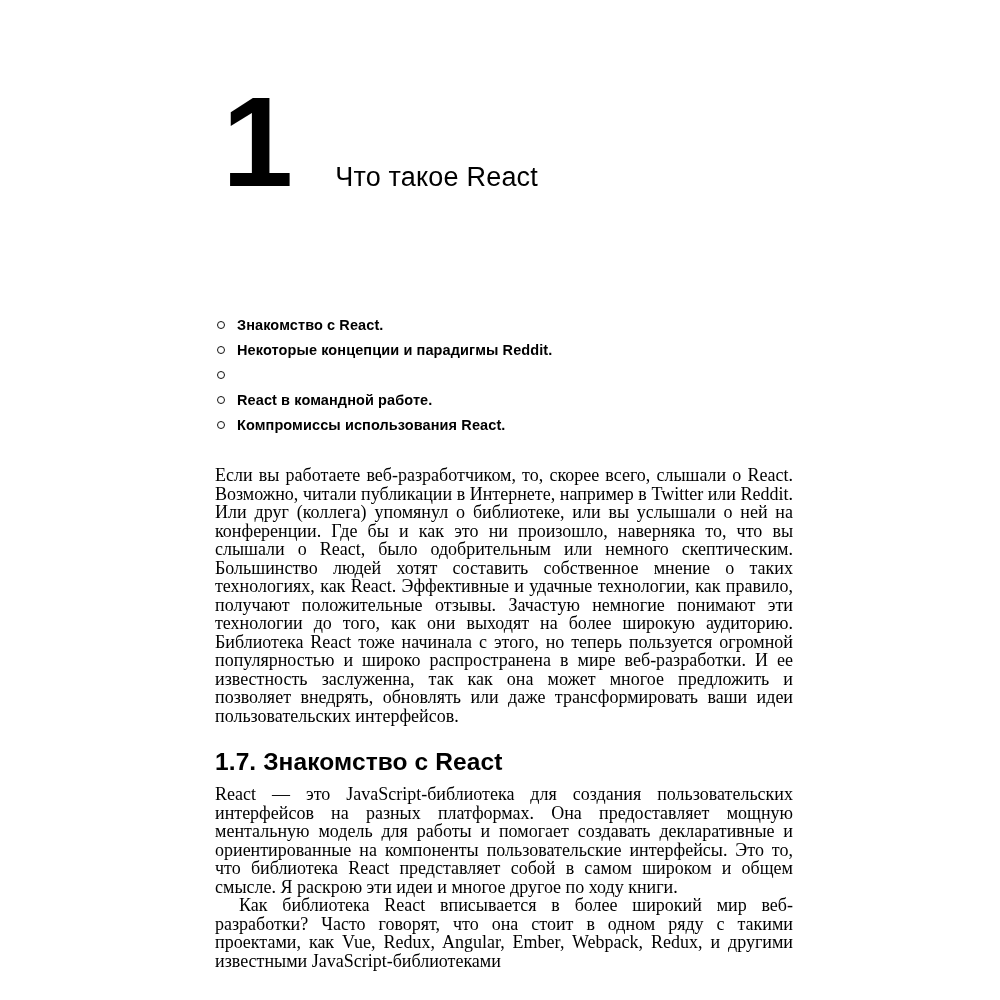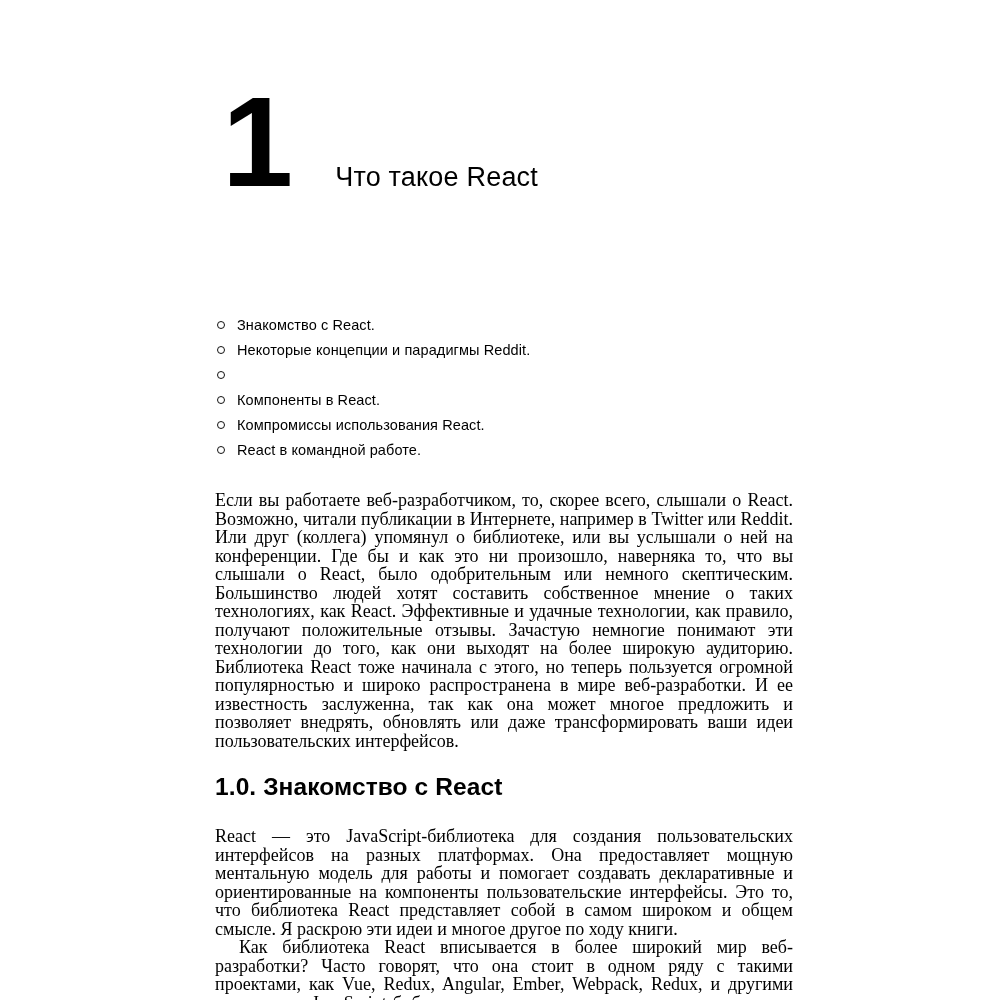--- a/index.html
+++ b/index.html
@@ -43,20 +43,21 @@
     font-size: 27px;
     font-weight: 400;
     margin-left: 46px;
     letter-spacing: 0.2px;
     font-family: "Liberation Sans", sans-serif;
   }
   
   .topics {
     margin-top: 106px;
     margin-left: 2px;
+    font-weight: bold;
   }
   .topic-item {
     display: flex;
     align-items: center;
     height: 25px;
   }
   .topic-bullet {
     width: 8px;
     height: 8px;
     border: 1.6px solid #111;
@@ -81,21 +82,21 @@
     margin-top: 29px;
   }
   .section-heading {
     font-family: "Liberation Sans", sans-serif;
     font-size: 24.5px;
     font-weight: 700;
     margin: 23px 0 0 0;
     letter-spacing: 0.1px;
   }
   .para-first {
-    margin-top: 26px;
+    margin-top: 9px;
   }
   .para-indent {
     text-indent: 24px;
   }
 </style>
 </head>
 <body>
 
 <div class="page">
   <div class="content">
@@ -112,34 +113,30 @@
       </div>
       <div class="topic-item">
         <span class="topic-bullet"></span>
         <span class="topic-label">Некоторые концепции и парадигмы Reddit.</span>
       </div>
       <div class="topic-item">
         <span class="topic-bullet"></span>
       </div>
       <div class="topic-item">
         <span class="topic-bullet"></span>
-        <span class="topic-label">Компоненты в React.</span>
+        <span class="topic-label">React в командной работе.</span>
       </div>
       <div class="topic-item">
         <span class="topic-bullet"></span>
         <span class="topic-label">Компромиссы использования React.</span>
       </div>
-      <div class="topic-item">
-        <span class="topic-bullet"></span>
-        <span class="topic-label">React в командной работе.</span>
-      </div>
     </div>
 
     <p class="bodytext intro-paragraph">Если вы работаете веб-разработчиком, то, скорее всего, слышали о React. Возможно, читали публикации в Интернете, например в Twitter или Reddit. Или друг (коллега) упомянул о библиотеке, или вы услышали о ней на конференции. Где бы и как это ни произошло, наверняка то, что вы слышали о React, было одобрительным или немного скептическим. Большинство людей хотят составить собственное мнение о таких технологиях, как React. Эффективные и удачные технологии, как правило, получают положительные отзывы. Зачастую немногие понимают эти технологии до того, как они выходят на более широкую аудиторию. Библиотека React тоже начинала с этого, но теперь пользуется огромной популярностью и широко распространена в мире веб-разработки. И ее известность заслуженна, так как она может многое предложить и позволяет внедрять, обновлять или даже трансформировать ваши идеи пользовательских интерфейсов.</p>
 
-    <h2 class="section-heading">1.0. Знакомство с React</h2>
+    <h2 class="section-heading">1.7. Знакомство с React</h2>
 
     <p class="bodytext para-first">React — это JavaScript-библиотека для создания пользовательских интерфейсов на разных платформах. Она предоставляет мощную ментальную модель для работы и помогает создавать декларативные и ориентированные на компоненты пользовательские интерфейсы. Это то, что библиотека React представляет собой в самом широком и общем смысле. Я раскрою эти идеи и многое другое по ходу книги.</p>
 
     <p class="bodytext para-indent">Как библиотека React вписывается в более широкий мир веб-разработки? Часто говорят, что она стоит в одном ряду с такими проектами, как Vue, Redux, Angular, Ember, Webpack, Redux, и другими известными JavaScript-библиотеками</p>
 
   </div>
 </div>
 
 </body></html>

